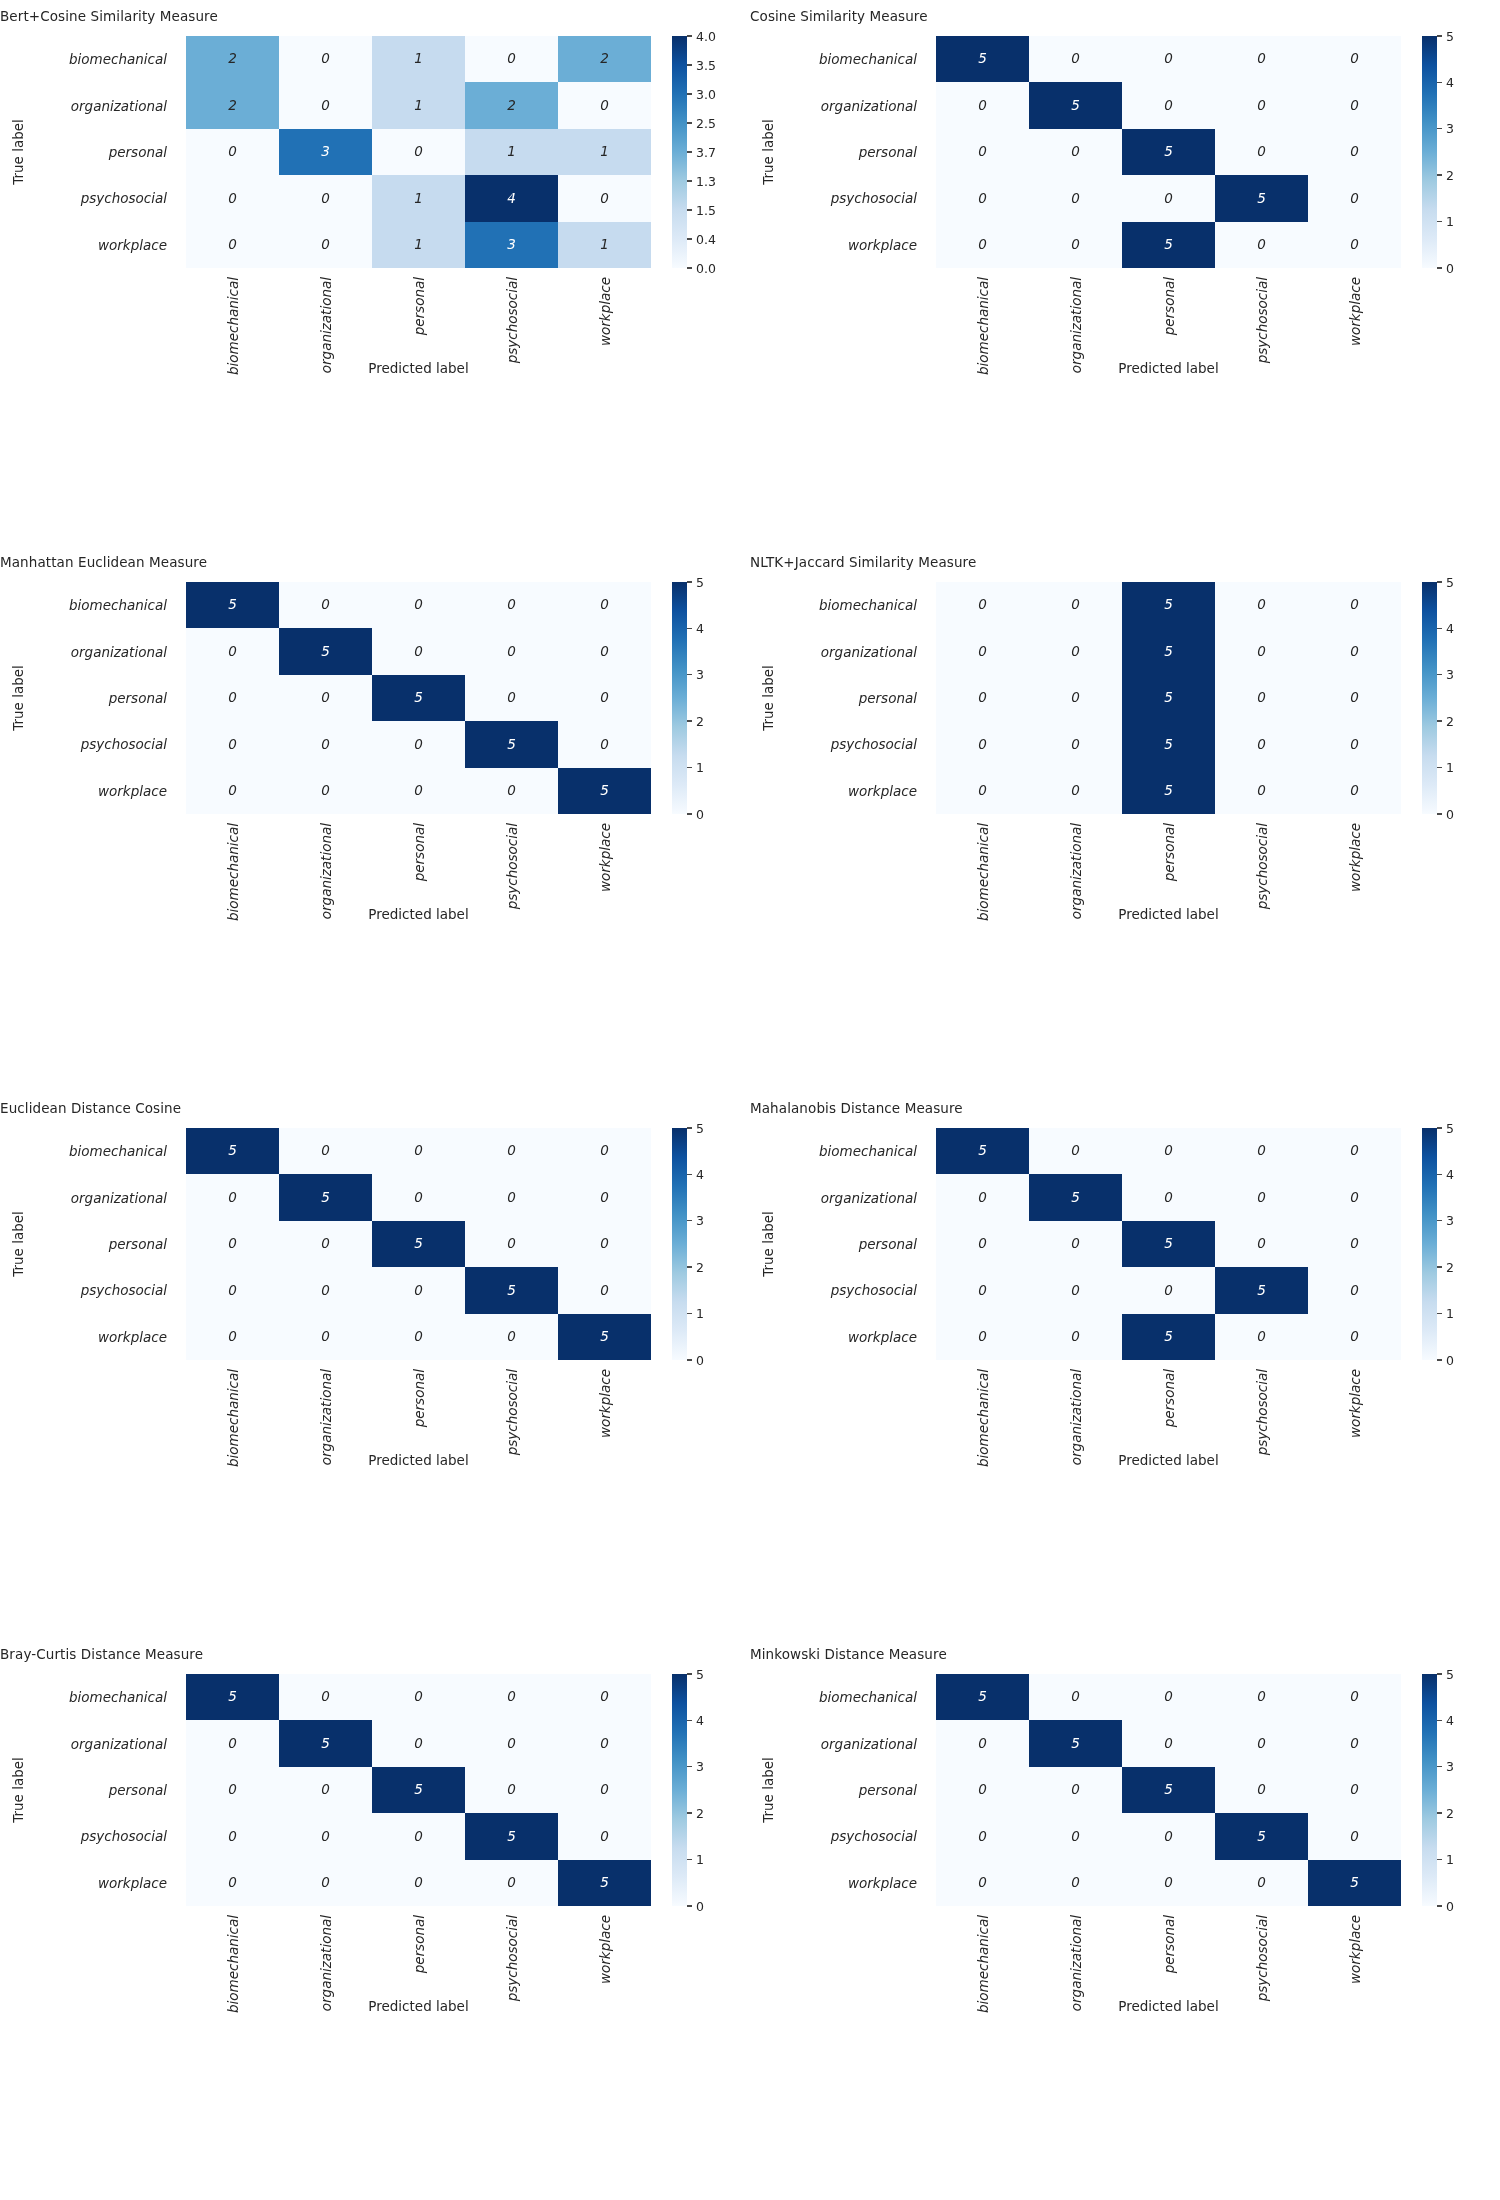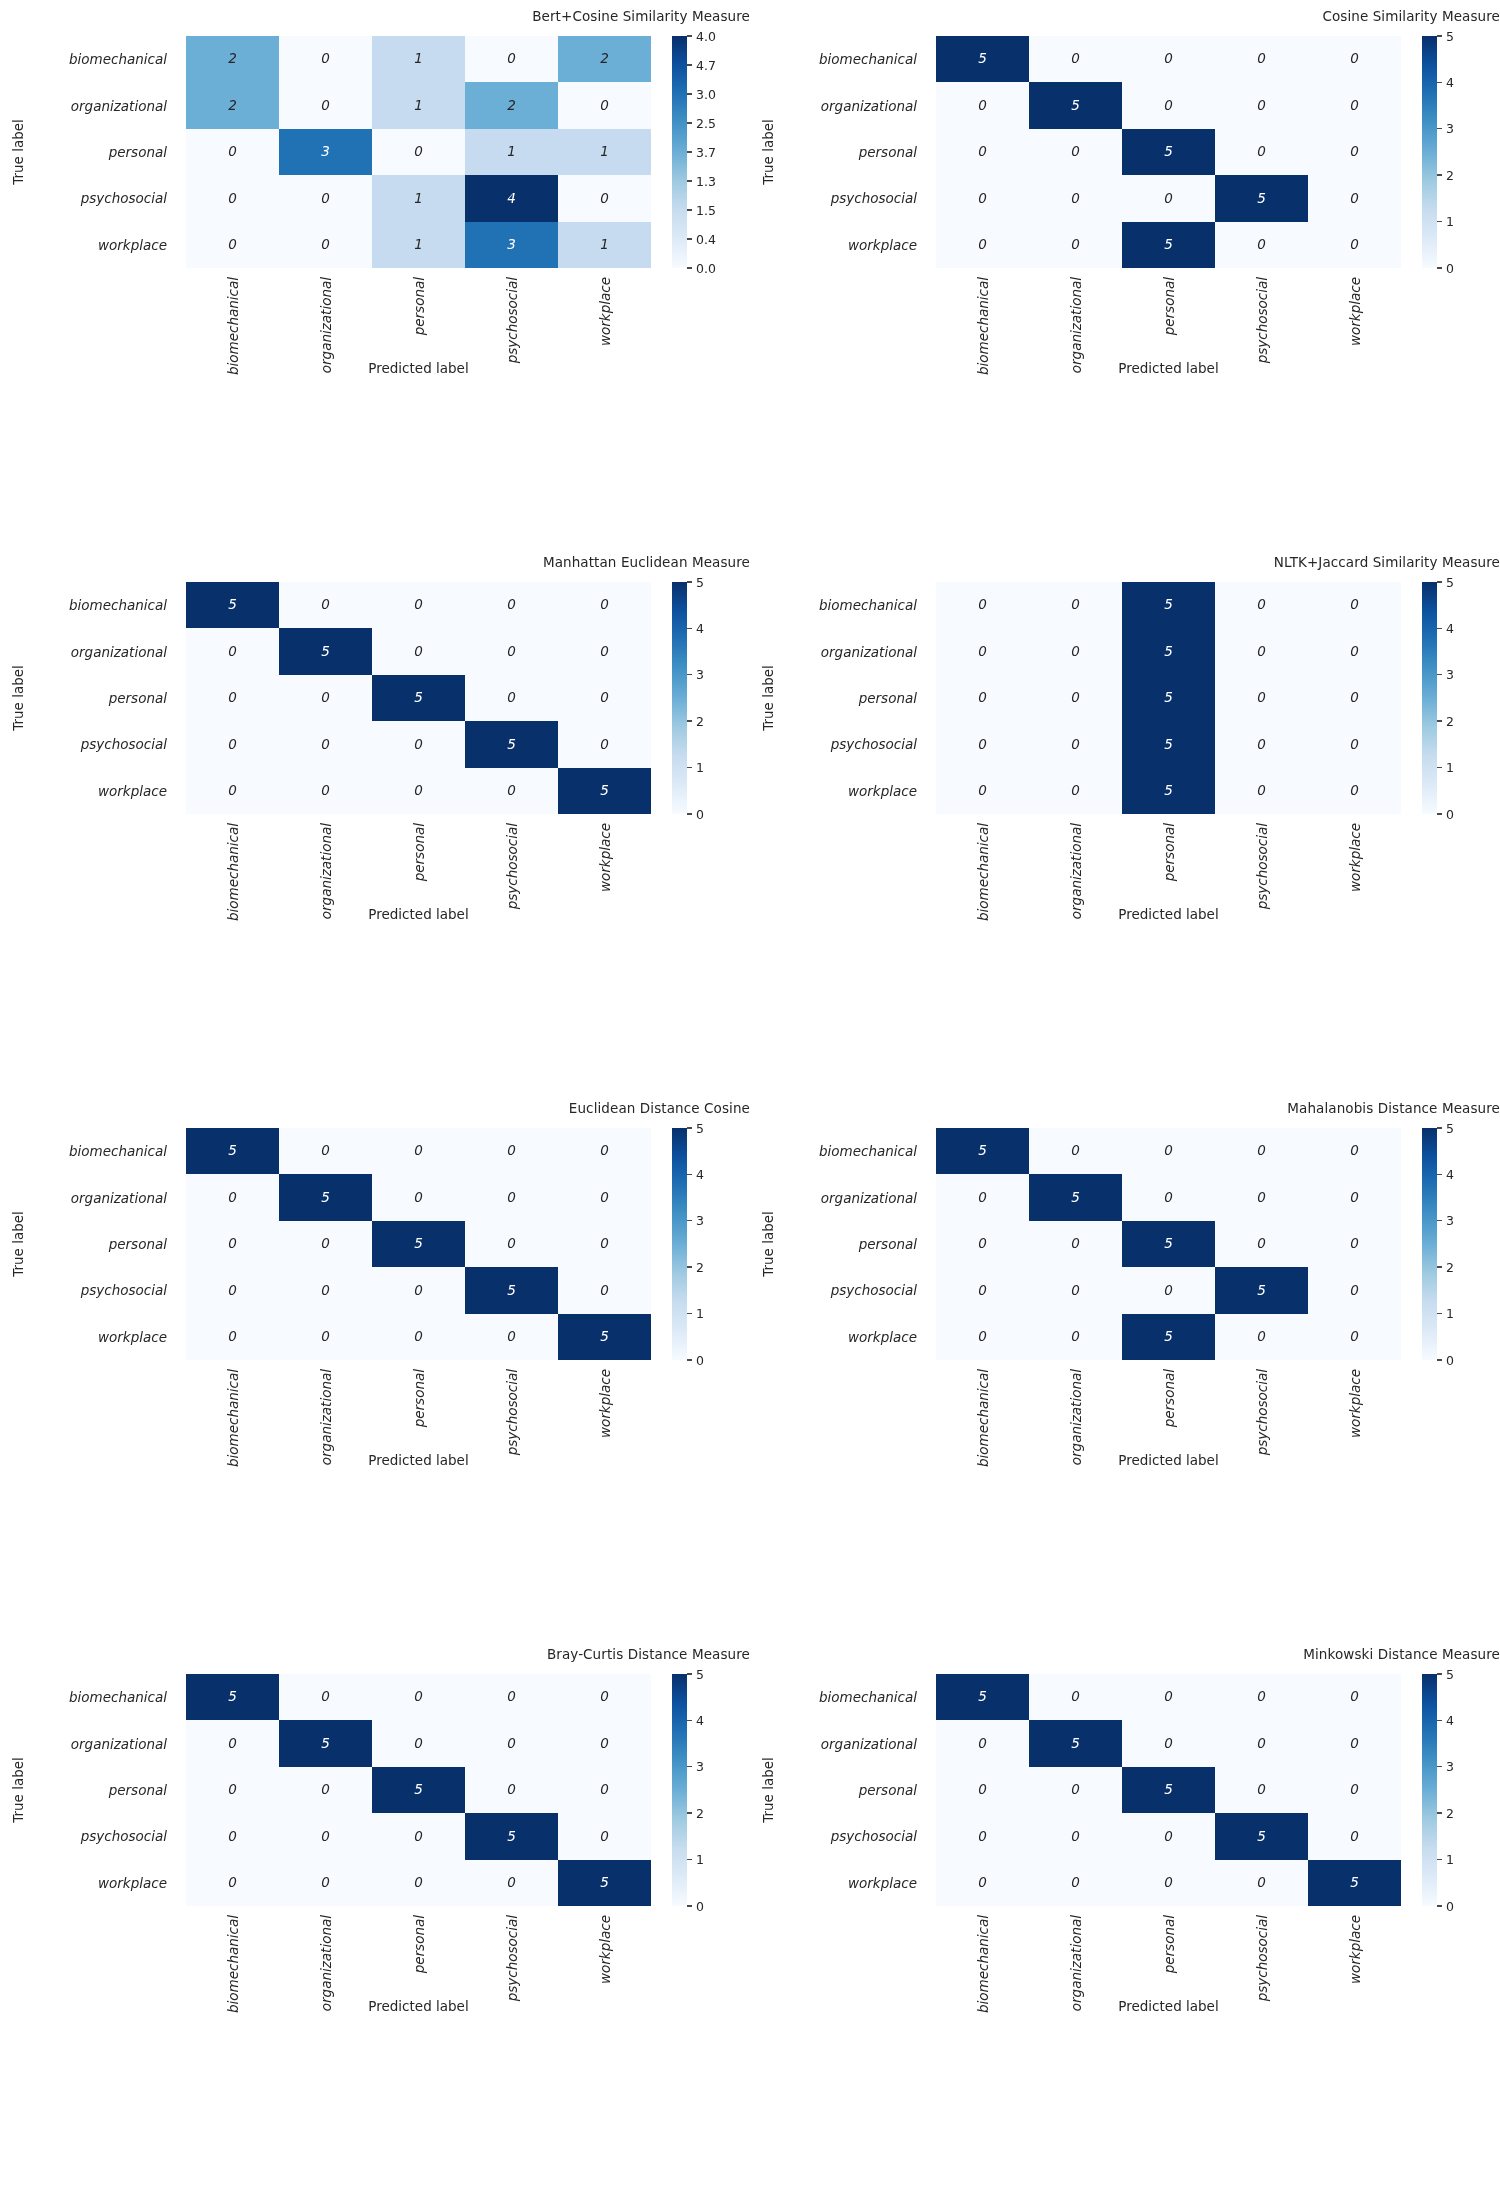--- a/index.html
+++ b/index.html
@@ -24,21 +24,21 @@
     grid-template-columns: 750px 750px;
     grid-template-rows: 546px 546px 546px 562px;
   }
   .panel {
     position: relative;
   }
   .panel-title {
     position: absolute;
     top: 8px;
     left: 0; right: 0;
-    text-align: right;
+    text-align: left;
     font-size: 13.5px;
     color: #262626;
     letter-spacing: .1px;
   }
   
   .hm-wrap {
     position: absolute;
     left: 186px;
     top: 36px;
     width: 465px;
@@ -261,21 +261,21 @@
             <div class="ctick" style="top: 87px;">
               <i></i>
               <b>2.5</b>
             </div>
             <div class="ctick" style="top: 58px;">
               <i></i>
               <b>3.0</b>
             </div>
             <div class="ctick" style="top: 29px;">
               <i></i>
-              <b>4.7</b>
+              <b>3.5</b>
             </div>
             <div class="ctick" style="top: 0px;">
               <i></i>
               <b>4.0</b>
             </div>
           </div>
         </div>
       </div>
       <div class="panel">
         <div class="panel-title">Cosine Similarity Measure</div>

